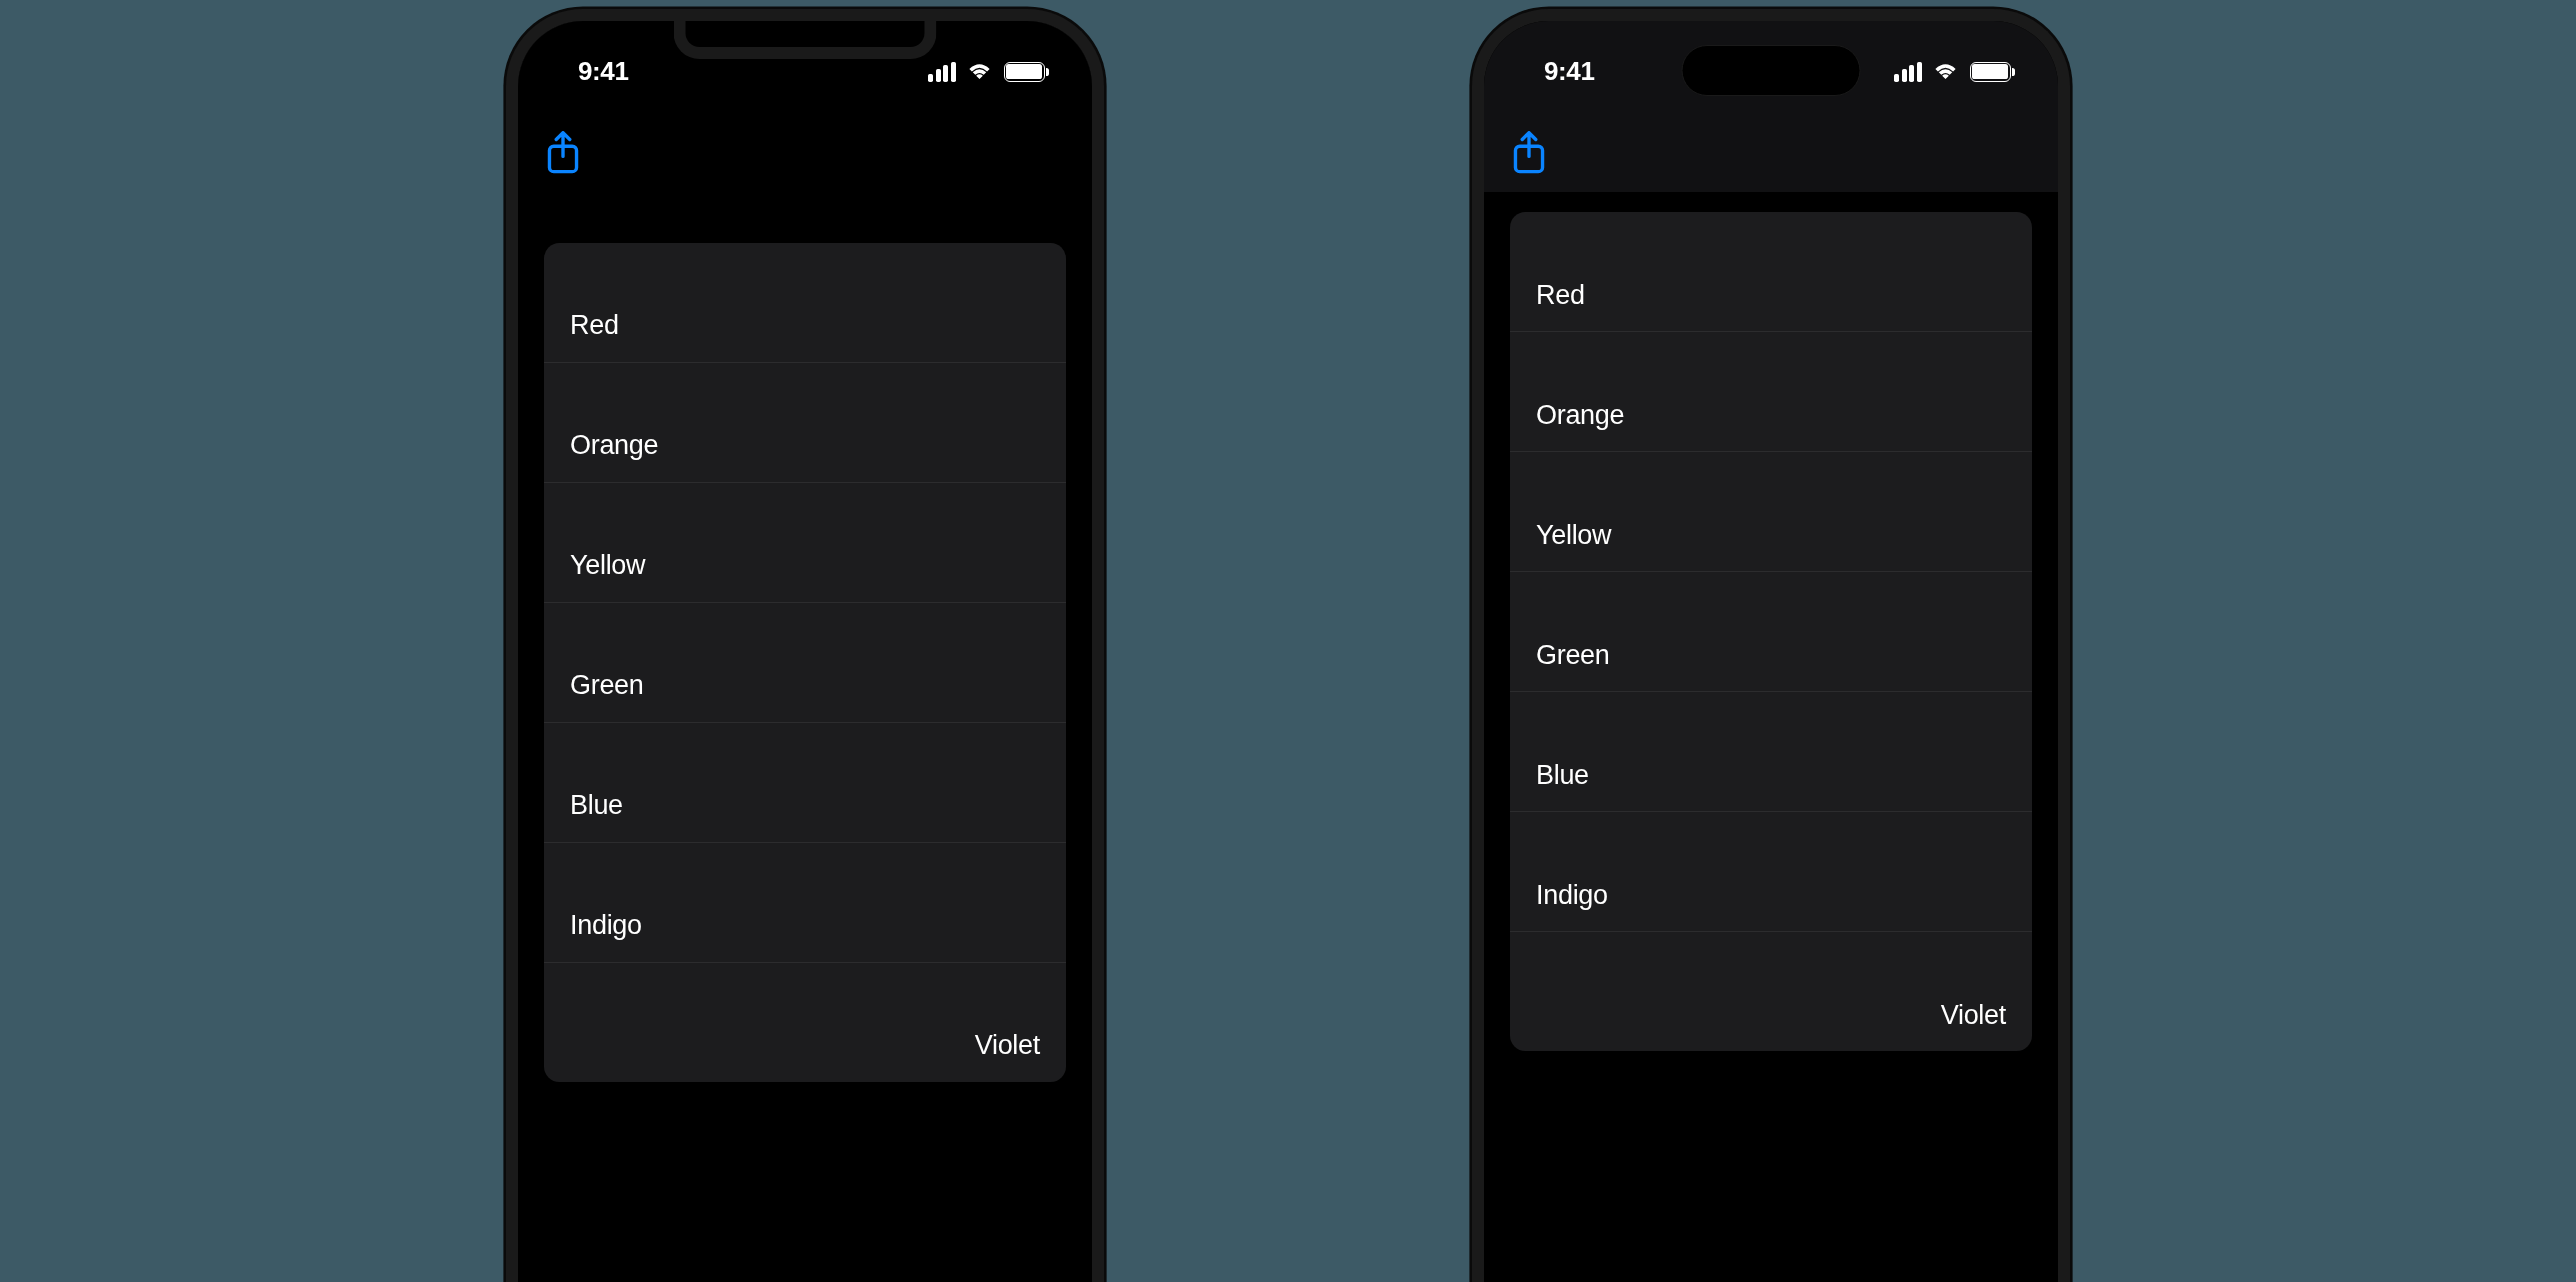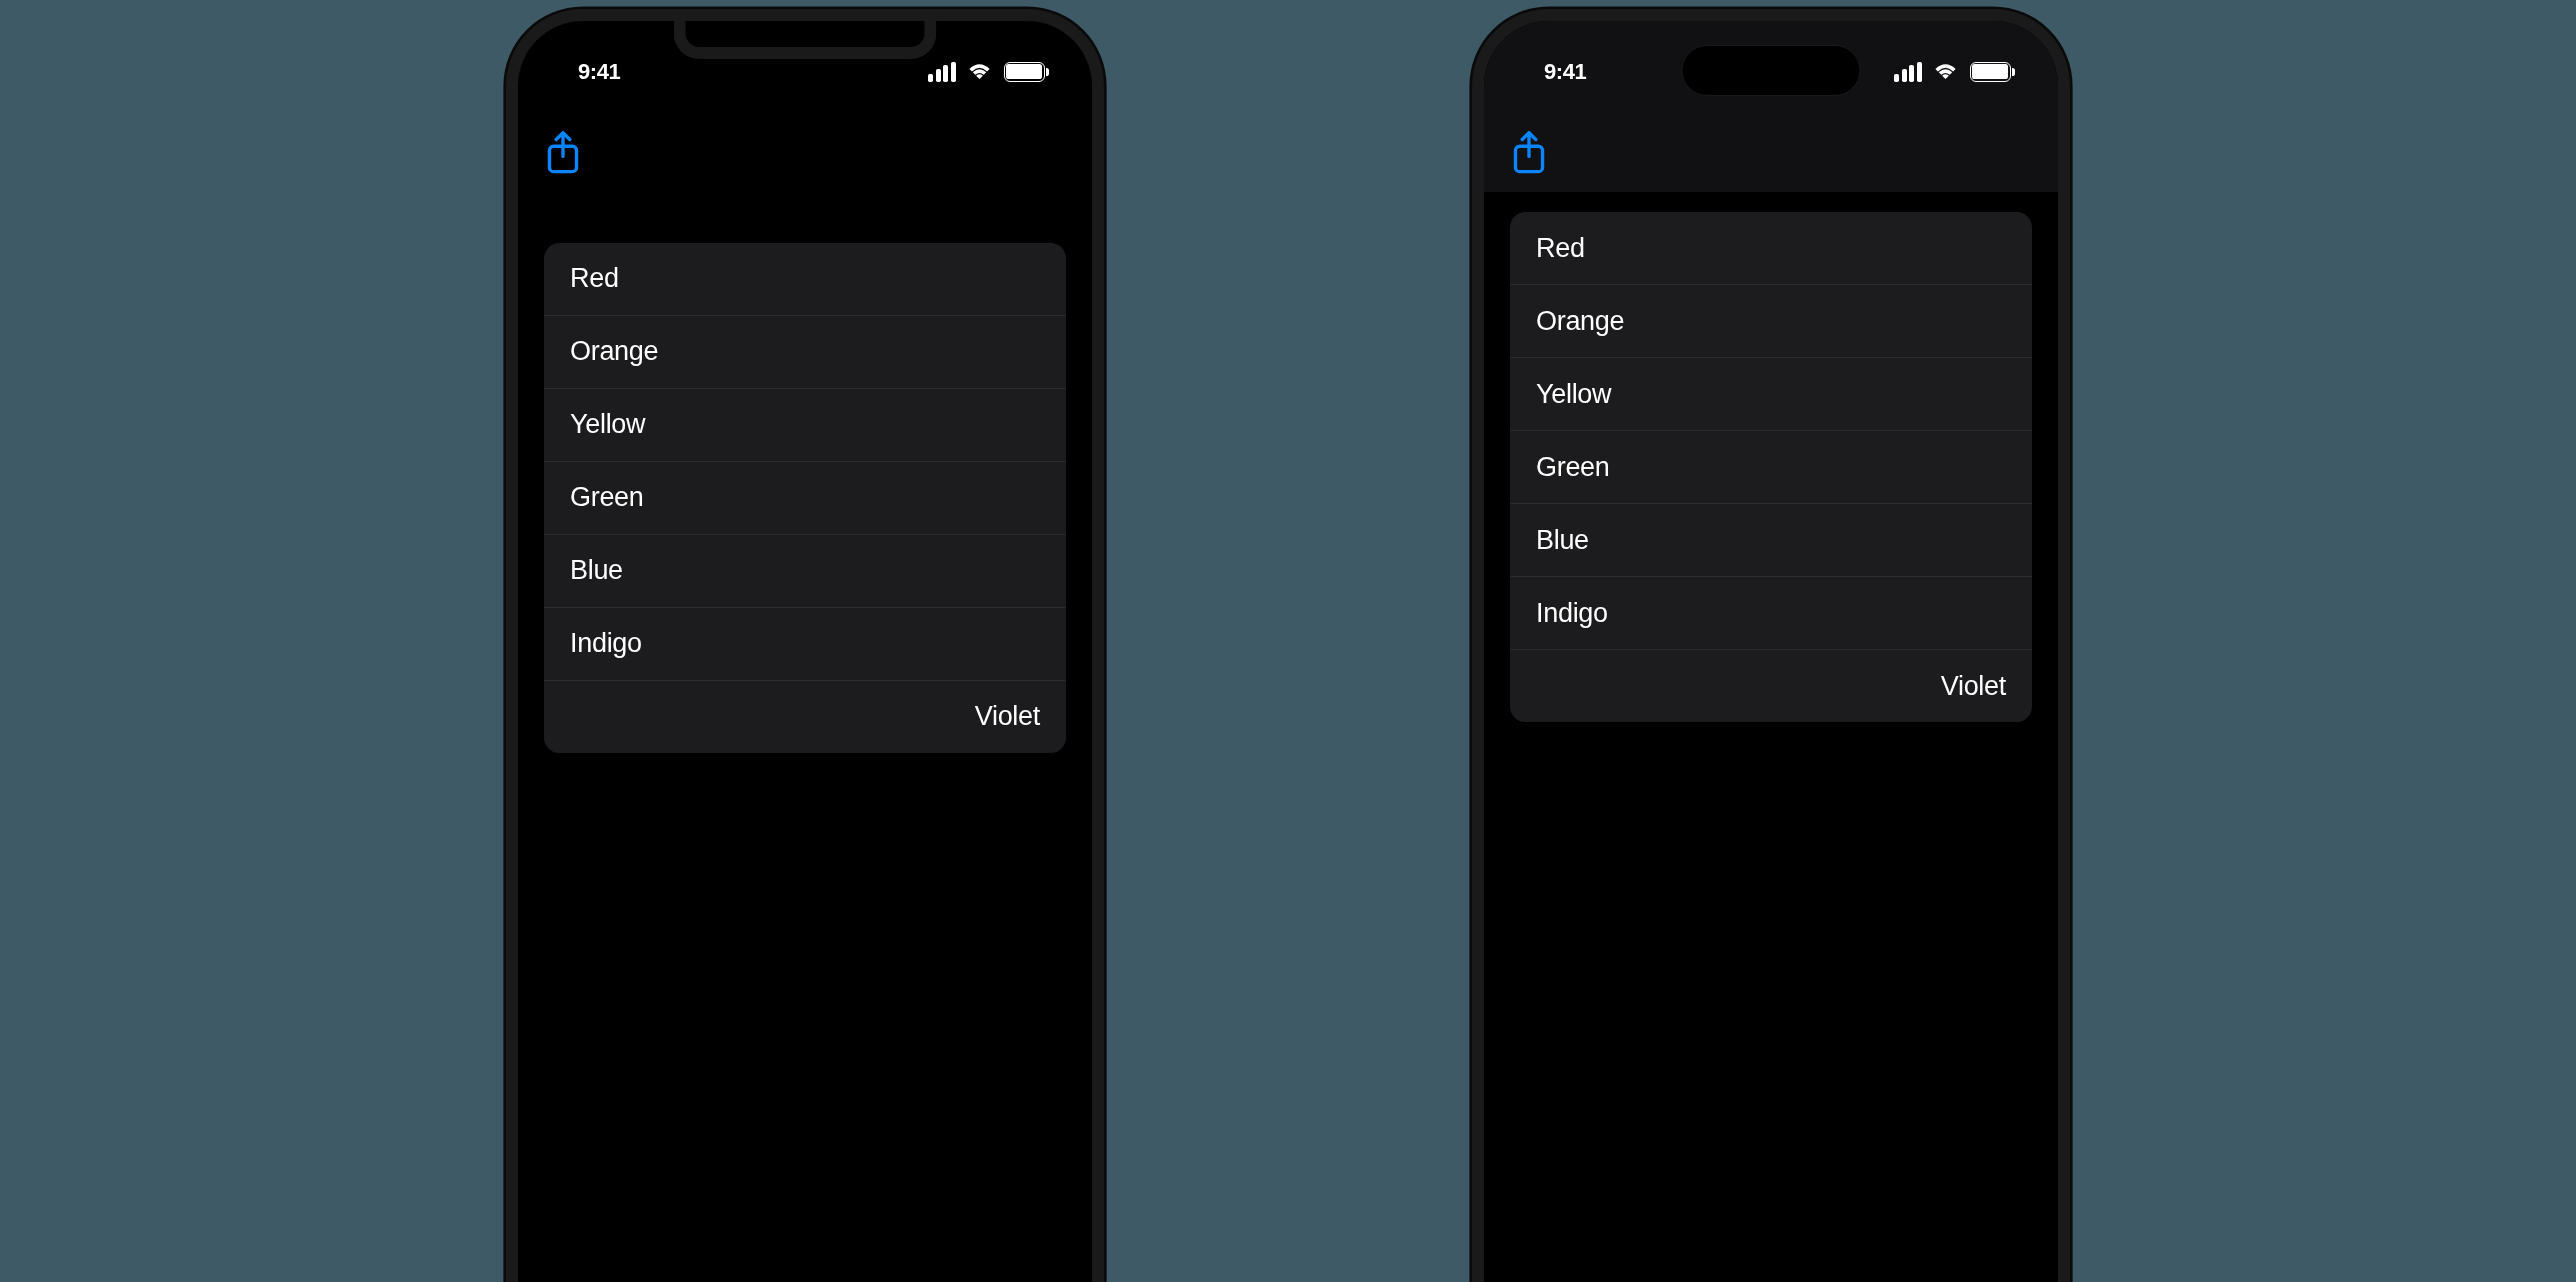--- a/index.html
+++ b/index.html
@@ -92,21 +92,21 @@
       display: flex;
       justify-content: space-between;
       align-items: center;
       height: 94px;
       padding: 0 43px;
       padding-top: 8.5px;
     }
     
     .status-time {
       color: #fff;
-      font-size: 22px;
+      font-size: 26px;
       font-weight: 600;
       letter-spacing: -0.4px;
       margin-left: 17px;
     }
     
     .status-icons {
       display: flex;
       align-items: center;
       gap: 10.3px;
     }
@@ -194,20 +194,21 @@
     }
     
     .list-item {
       padding: 20.5px 26px;
       color: #fff;
       font-size: 27px;
       font-weight: 400;
       letter-spacing: -0.3px;
       border-bottom: 0.9px solid #2c2c2e;
       cursor: pointer;
+      margin-top: 47px;
     }
     
     .list-item:last-child {
       border-bottom: none;
       text-align: right;
     }
   </style>
 </head>
 <body>
 

